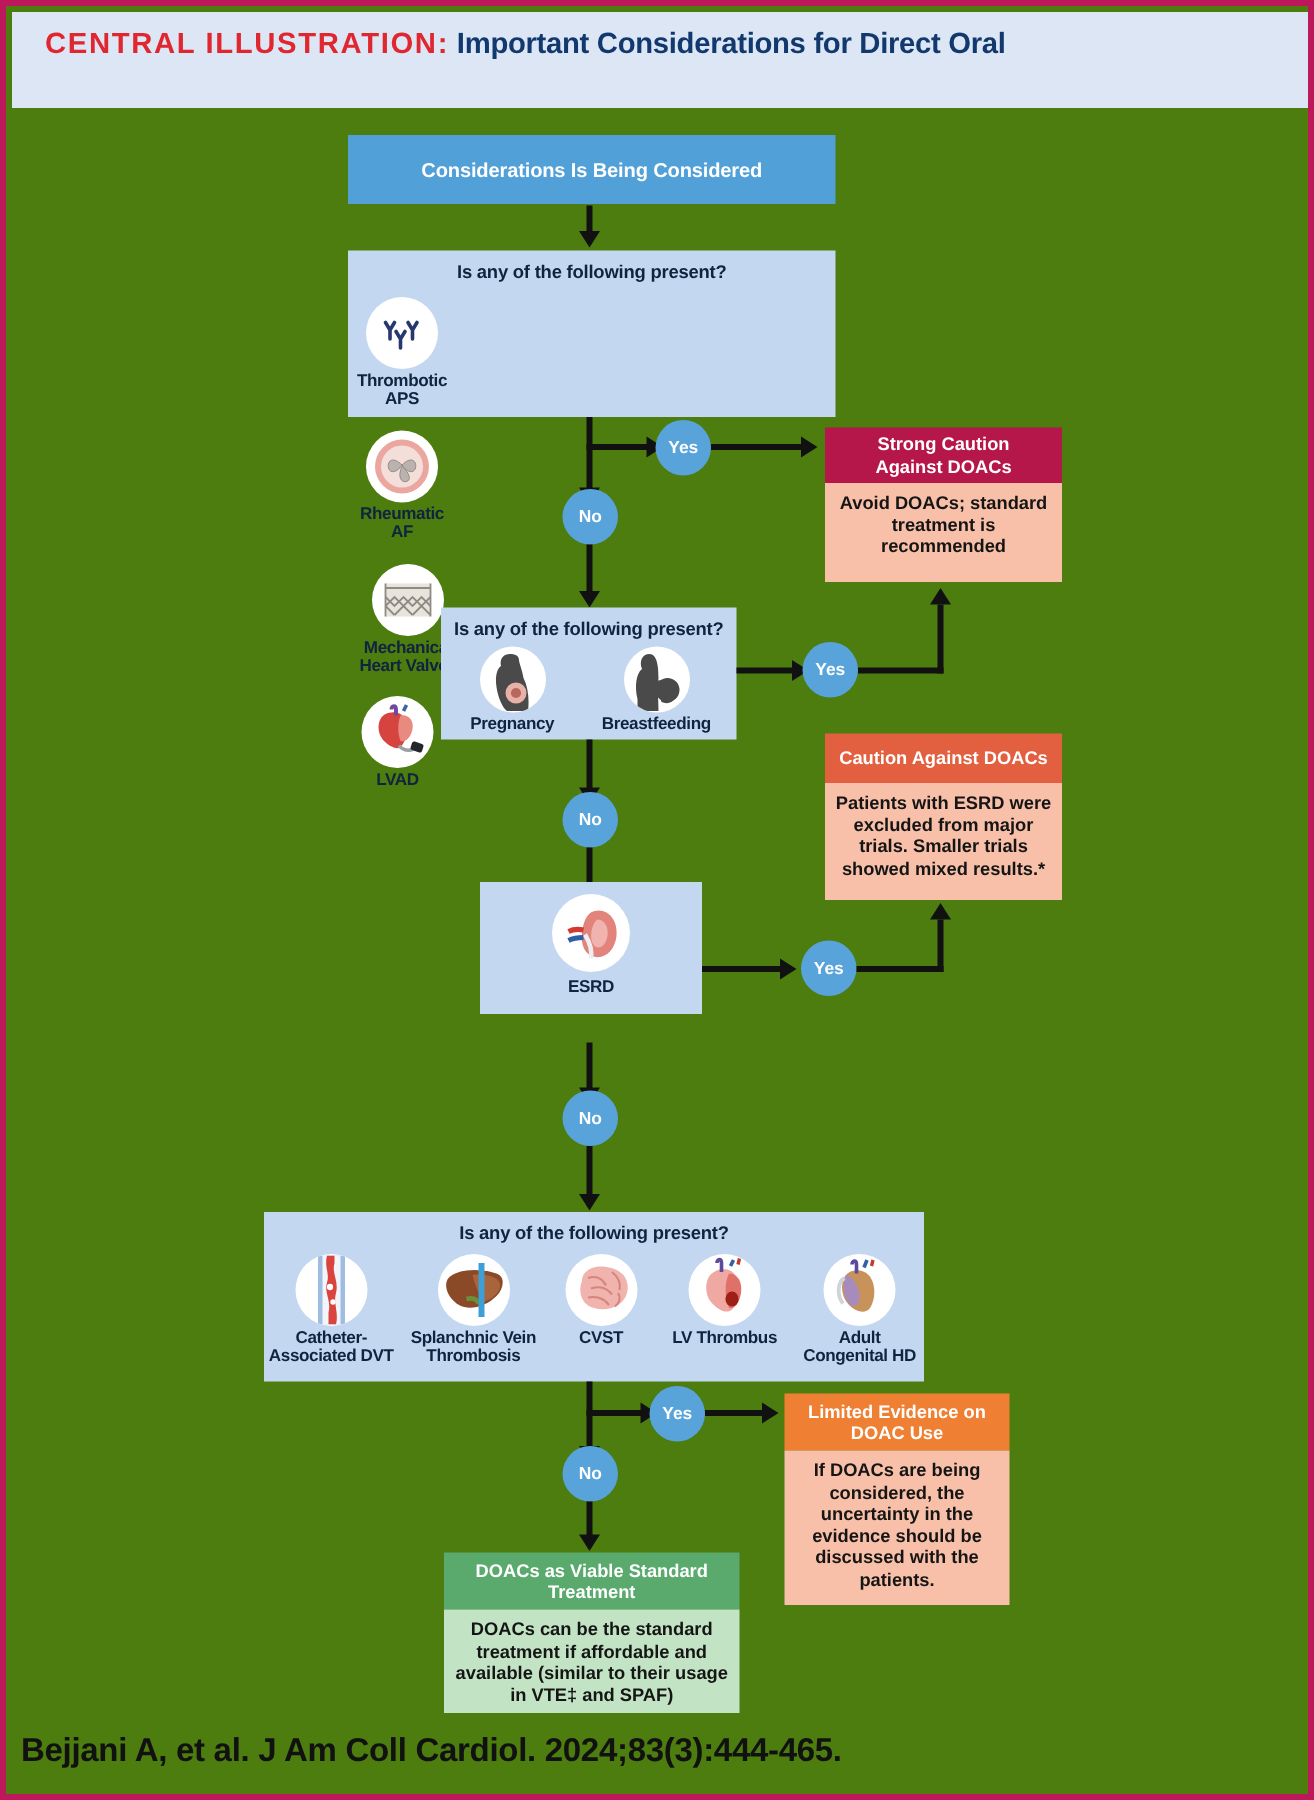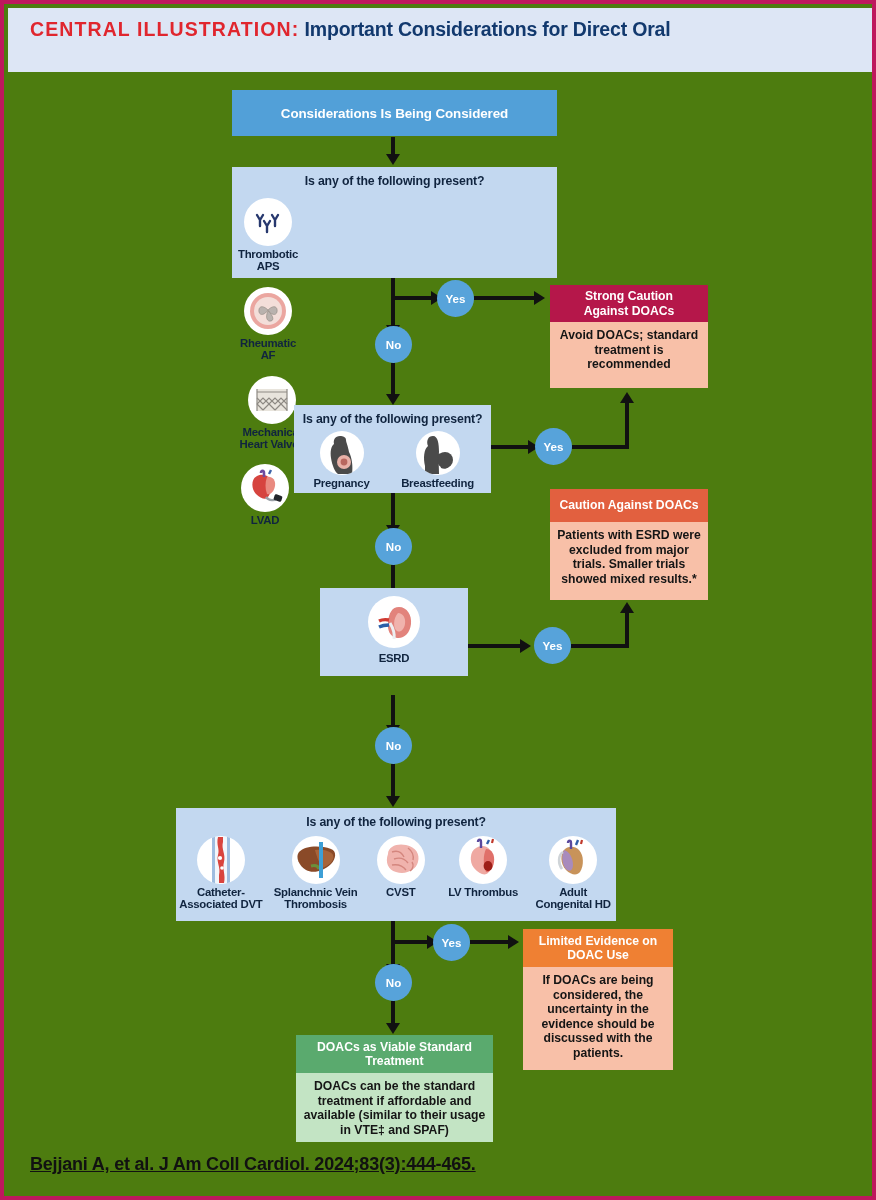--- a/index.html
+++ b/index.html
@@ -35,21 +35,21 @@
   .head-d{border-left:7.5px solid transparent;border-right:7.5px solid transparent;border-top:11px solid #111;}
   .head-u{border-left:7.5px solid transparent;border-right:7.5px solid transparent;border-bottom:11px solid #111;}
   .head-r{border-top:7.5px solid transparent;border-bottom:7.5px solid transparent;border-left:11px solid #111;}
 
   
   .icons{position:absolute;left:0;width:100%;display:flex;justify-content:center;align-items:flex-start;}
   .ic{display:flex;flex-direction:column;align-items:center;}
   .disc{border-radius:50%;background:#fff;display:flex;align-items:center;justify-content:center;overflow:hidden;}
   .iclabel{text-align:center;font-weight:bold;color:#10243f;font-size:11.4px;line-height:12.4px;margin-top:2px;letter-spacing:-0.25px;}
 
-  .cite{position:absolute;left:26px;top:1150px;font-size:18px;font-weight:bold;color:#111;letter-spacing:-0.2px;text-decoration:underline;}
+  .cite{position:absolute;left:10px;top:1150px;font-size:22px;font-weight:bold;color:#111;letter-spacing:-0.2px;}
 </style>
 </head>
 <body>
 
 <div id="page">
 
   <div class="header">
     <div class="hdr-line">
       <span class="hdr-ci">CENTRAL ILLUSTRATION:</span>
       <span>Important Considerations for Direct Oral</span>

